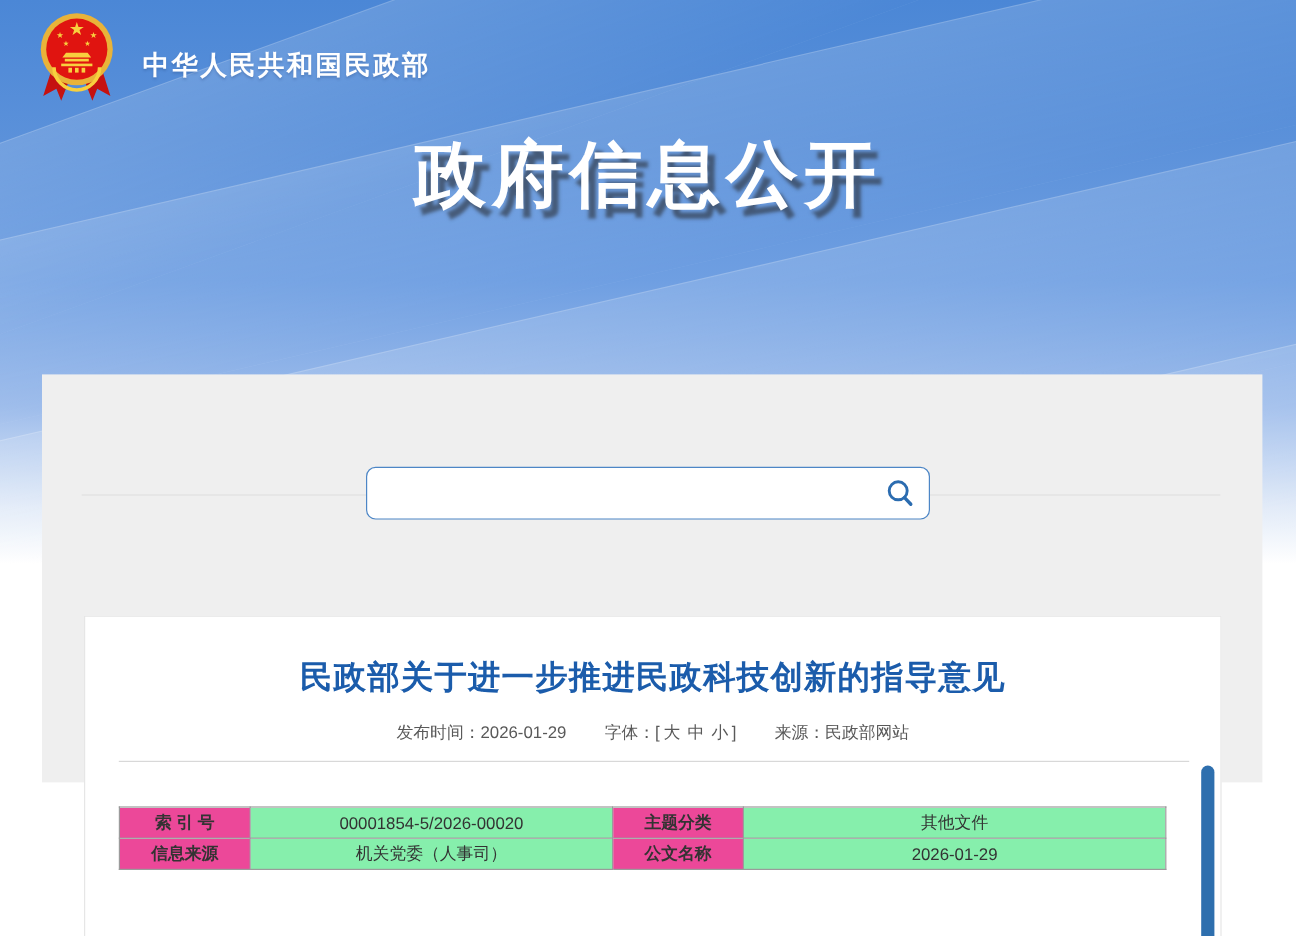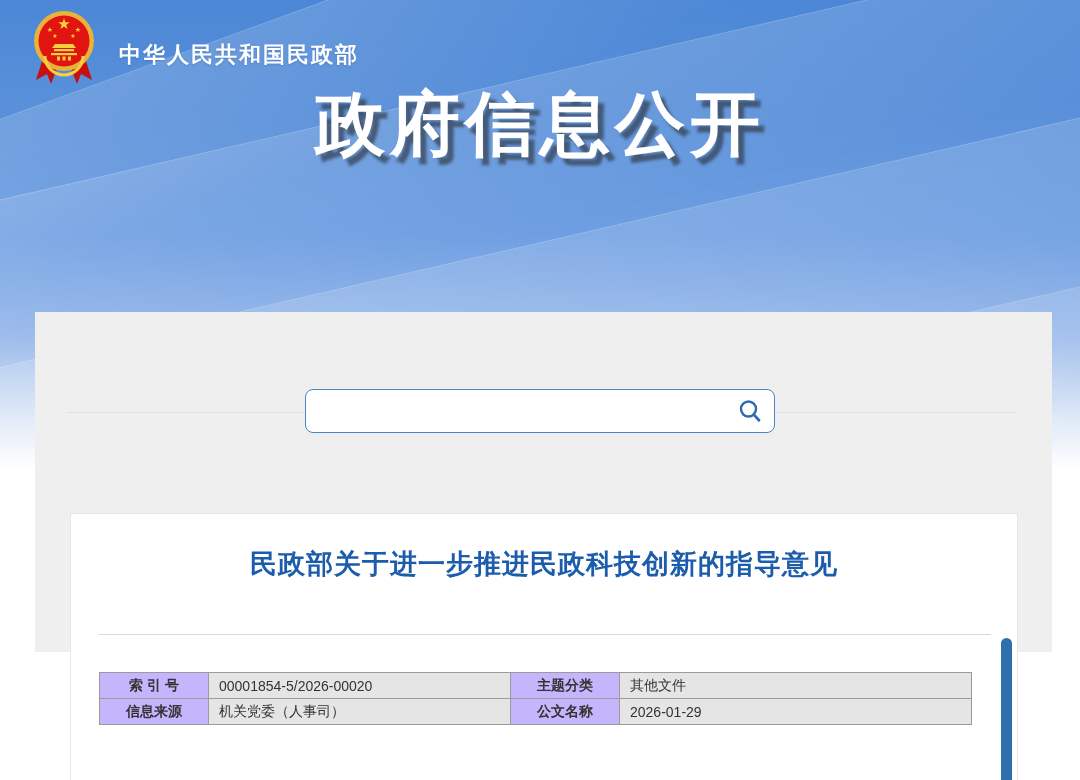--- a/index.html
+++ b/index.html
@@ -34,23 +34,23 @@
   .brand .emblem { width: 62px; height: 80px; flex: 0 0 auto; }
   .site-name {
     margin-left: 24px; margin-top: 14px;
     font-size: 22px; font-weight: bold; color: #ffffff;
     letter-spacing: 2px; white-space: nowrap;
     text-shadow: 0 1px 2px rgba(30,60,110,0.25);
   }
 
   
   .banner-title {
-    position: absolute; left: 0; top: 78px; width: 100%;
+    position: absolute; left: 0; top: 106px; width: 100%;
     text-align: center;
-    font-size: 70px; font-weight: bold; color: #ffffff;
+    font-size: 60px; font-weight: bold; color: #ffffff;
     letter-spacing: 5px;
     text-shadow: 6px 7px 3px rgba(44,48,56,0.62);
     white-space: nowrap;
   }
 
   
   .gray-panel {
     position: absolute; left: 35px; top: 312px;
     width: 1017px; height: 340px;
     background: #efefef;
@@ -108,25 +108,25 @@
     border-collapse: collapse;
     font-size: 14px; color: #333;
     table-layout: fixed;
   }
   .info-table td {
     border: 1px solid #9b9b9b;
     height: 26px; padding: 0;
     overflow: hidden; white-space: nowrap;
   }
   .info-table td.lbl {
-    background: #c4b5fd; font-weight: bold;
+    background: #ec4899; font-weight: bold;
     text-align: center; color: #333;
   }
   .info-table td.val {
-    background: #e5e5e5; text-align: left; padding: 0 10px;
+    background: #86efac; text-align: center; padding: 0 10px;
   }
 
   
   .article-scrollbar {
     position: absolute; left: 930px; top: 124px;
     width: 11px; height: 160px;
     background: #2e6fae;
     border-radius: 6px 6px 0 0;
     cursor: pointer;
   }
@@ -176,20 +176,25 @@
         <circle cx="11.5" cy="11" r="7.5" fill="none" stroke="#2b6cb0" stroke-width="2.4"></circle>
         <line x1="16.8" y1="16.6" x2="22" y2="22.2" stroke="#2b6cb0" stroke-width="2.8" stroke-linecap="round"></line>
       </svg>
     </button>
   </div>
 
   <div class="card">
 
     <div class="article-title">民政部关于进一步推进民政科技创新的指导意见</div>
 
+    <div class="article-meta">
+      <span class="grp"><span>发布时间：</span><span>2026-01-29</span></span>
+      <span class="grp"><span>字体：</span><span>[</span><span class="font-opt">大</span><span class="font-opt">中</span><span class="font-opt">小</span><span>]</span></span>
+      <span class="grp"><span>来源：</span><span>民政部网站</span></span>
+    </div>
 
     <div class="card-divider"></div>
 
     <table class="info-table">
       <colgroup>
         <col style="width:109px">
           <col style="width:302px">
           <col style="width:109px">
           <col style="width:352px">
       </colgroup>

